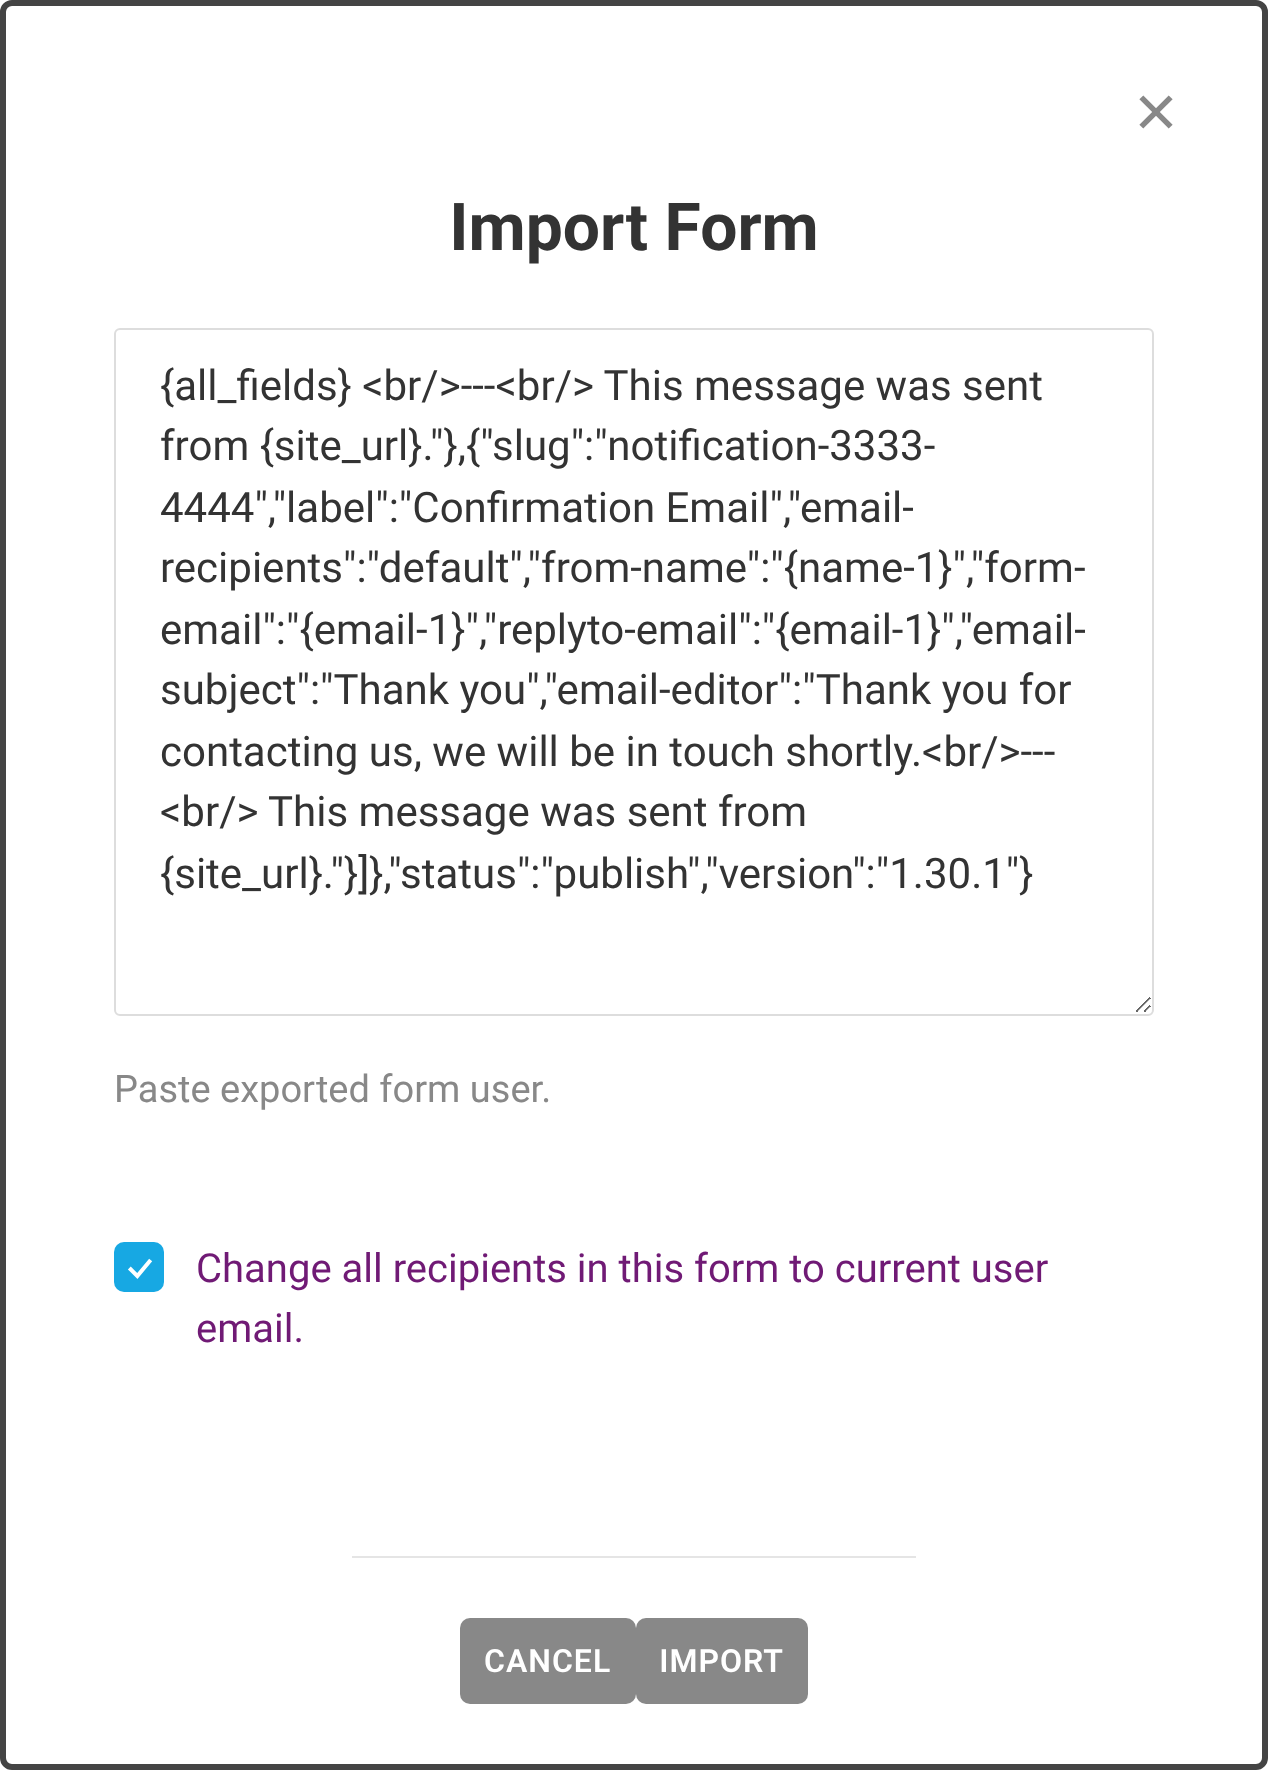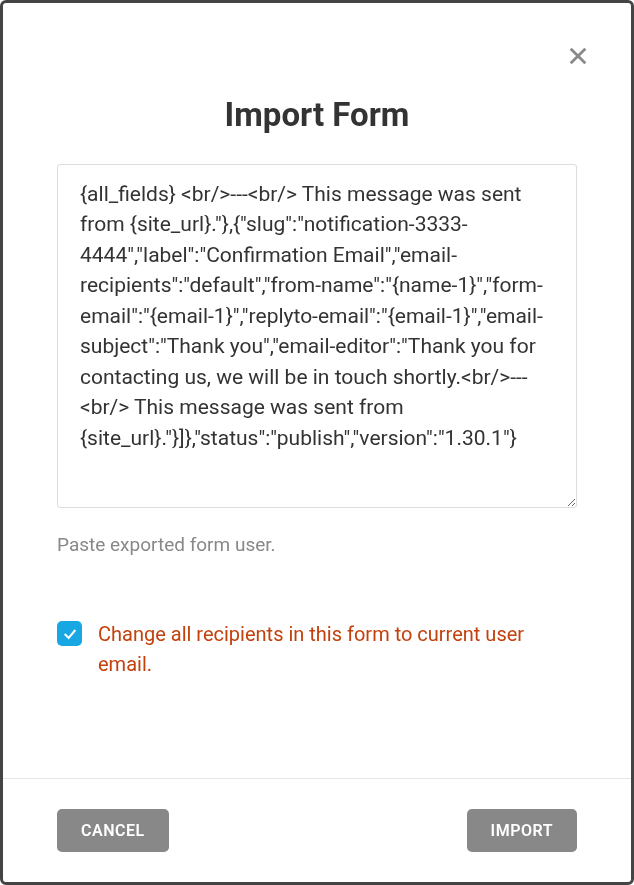--- a/index.html
+++ b/index.html
@@ -16,20 +16,21 @@
     }
     .modal-frame {
       width: 634px;
       height: 885px;
       border: 3px solid #444;
       border-radius: 6px;
       background: #fff;
       display: flex;
       flex-direction: column;
       position: relative;
+      align-items: center;
     }
     .close-btn {
       position: absolute;
       top: 38px;
       right: 38px;
       width: 30px;
       height: 30px;
       cursor: pointer;
       display: flex;
       align-items: center;
@@ -108,31 +109,31 @@
     .checkbox svg {
       width: 16px;
       height: 16px;
       stroke: #fff;
       stroke-width: 3;
       fill: none;
     }
     .checkbox-label {
       font-size: 20px;
       line-height: 1.5;
-      color: #c2410c;
+      color: #701a75;
       cursor: pointer;
     }
     .footer {
       border-top: 1px solid #e5e5e5;
       padding: 30px 54px;
       display: flex;
       justify-content: space-between;
     }
     .btn {
-      padding: 12px 24px;
+      padding: 12px 12px;
       border: none;
       border-radius: 5px;
       background: #888;
       color: #fff;
       font-size: 16px;
       font-weight: 600;
       letter-spacing: 0.5px;
       cursor: pointer;
       font-family: inherit;
     }

